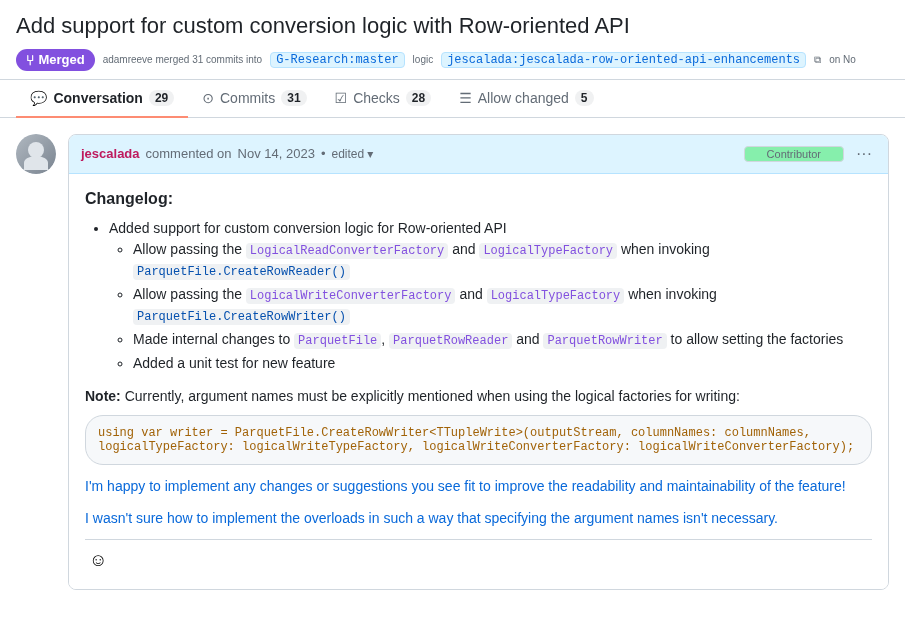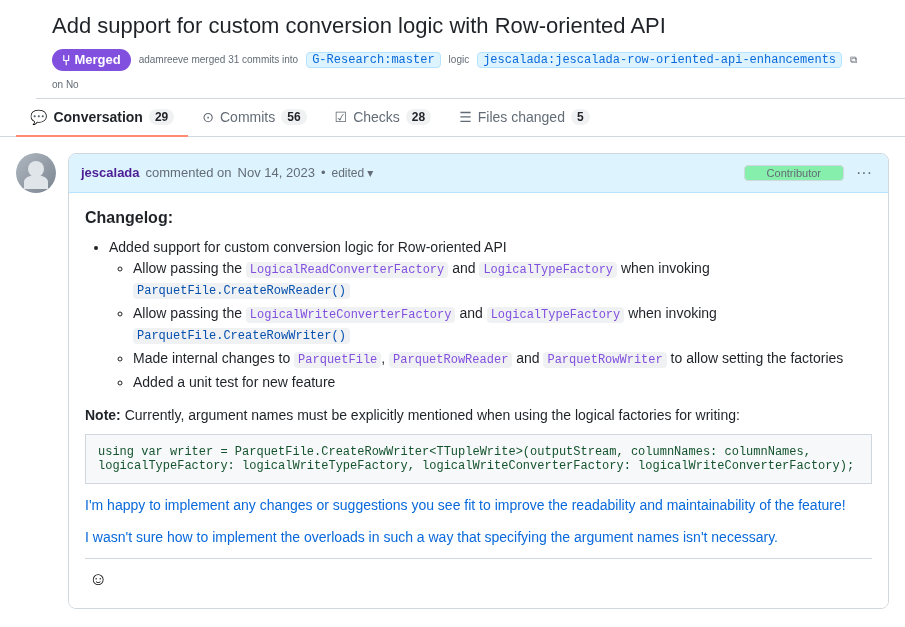--- a/index.html
+++ b/index.html
@@ -7,21 +7,20 @@
       font-family: -apple-system, BlinkMacSystemFont, "Segoe UI", Helvetica, Arial, sans-serif;
       font-size: 14px;
       color: #1f2328;
       background: #fff;
       width: 905px;
     }
 
     .page-header {
       padding: 12px 16px 8px 16px;
       border-bottom: 1px solid #d0d7de;
-      margin-left: 36px;
     }
 
     .pr-title {
       font-size: 22px;
       font-weight: 400;
       color: #1f2328;
       line-height: 1.3;
       margin-bottom: 8px;
     }
 
@@ -176,21 +175,21 @@
     .comment-header-left {
       display: flex;
       align-items: center;
       gap: 6px;
       font-size: 13px;
       color: #1f2328;
     }
 
     .comment-author {
       font-weight: 600;
-      color: #4c1d95;
+      color: #be185d;
     }
 
     .comment-date {
       color: #636c76;
     }
 
     .edited-btn {
       display: inline-flex;
       align-items: center;
       gap: 3px;
@@ -280,25 +279,25 @@
       color: #1f2328;
     }
 
     .note-text strong {
       font-weight: 600;
     }
 
     .code-block {
       background: #f6f8fa;
       border: 1px solid #d0d7de;
-      border-radius: 0;
+      border-radius: 18px;
       padding: 10px 12px;
       font-family: "SFMono-Regular", Consolas, "Liberation Mono", Menlo, monospace;
       font-size: 12px;
-      color: #14532d;
+      color: #a16207;
       margin: 8px 0;
       overflow-x: auto;
       white-space: pre-wrap;
       word-break: break-all;
     }
 
     .link-text {
       color: #0969da;
       text-decoration: none;
     }
@@ -347,30 +346,30 @@
 
 <div class="tabs-bar">
   <div class="tab-item active">
     <span class="tab-icon">💬</span>
     <span>Conversation</span>
     <span class="tab-count">29</span>
   </div>
   <div class="tab-item">
     <span class="tab-icon">⊙</span>
     <span>Commits</span>
-    <span class="tab-count">56</span>
+    <span class="tab-count">31</span>
   </div>
   <div class="tab-item">
     <span class="tab-icon">☑</span>
     <span>Checks</span>
     <span class="tab-count">28</span>
   </div>
   <div class="tab-item">
     <span class="tab-icon">☰</span>
-    <span>Files changed</span>
+    <span>Allow changed</span>
     <span class="tab-count">5</span>
   </div>
 </div>
 
 <div class="content-area">
 
   <div class="avatar">
     <div class="avatar-face"></div>
   </div>
 

